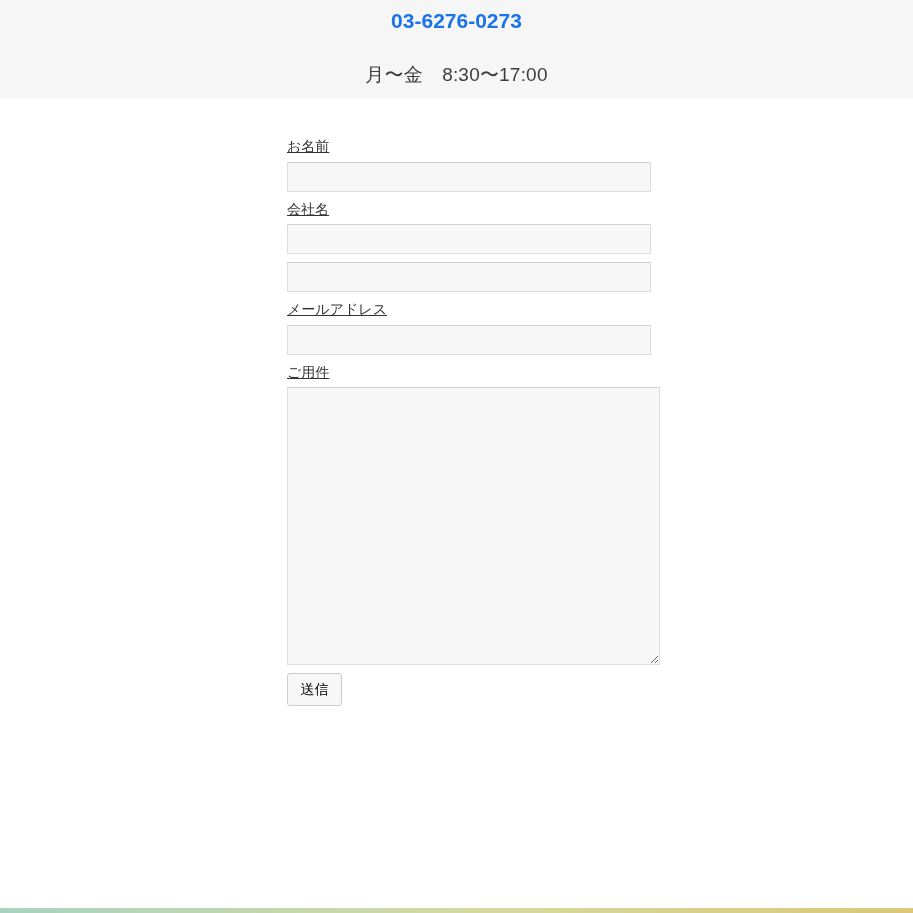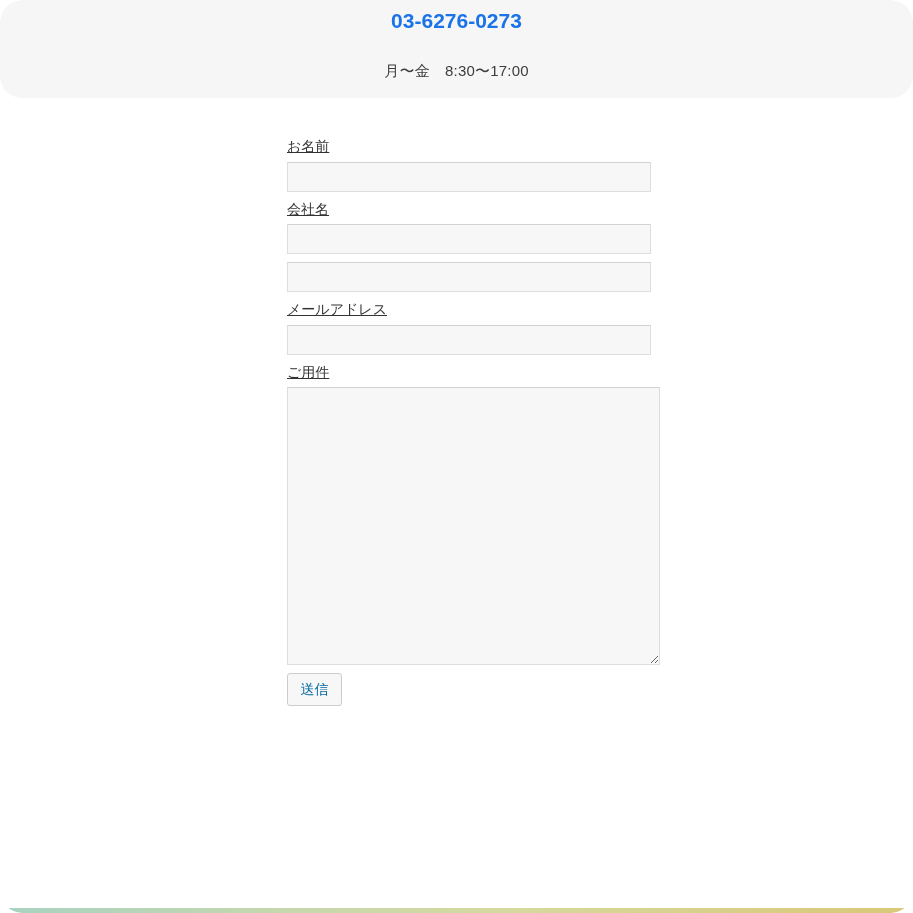--- a/index.html
+++ b/index.html
@@ -1,15 +1,15 @@
 <!DOCTYPE html>
 <html><head>
 <meta charset="utf-8">
 <style>
-  * { margin: 0; padding: 0; border-radius: 22px; }
+  * { margin: 0; padding: 0; }
   html, body { background: #ffffff; }
   body {
     font-family: "Liberation Sans", "DejaVu Sans", sans-serif;
     color: #333333;
   }
   .page {
     position: relative;
     width: 913px;
     height: 913px;
     background: #ffffff;
@@ -27,21 +27,21 @@
   .phone {
     display: inline-block;
     font-size: 21px;
     font-weight: bold;
     line-height: 1.15;
     color: #1a73e8;
     text-decoration: none;
   }
   .hours {
     margin-top: 29px;
-    font-size: 15px;
+    font-size: 19px;
     color: #3d3d3d;
     letter-spacing: 0.2px;
   }
   
   .form-area {
     margin-left: 287px;
     width: 373px;
     padding-top: 39px;
   }
   .field { margin-bottom: 8px; text-decoration: underline; }
@@ -83,21 +83,21 @@
   }
   .submit {
     box-sizing: border-box;
     width: 55px;
     height: 33px;
     background: #f7f7f7;
     border: 1px solid #cccccc;
     border-radius: 3px;
     font-size: 14px;
     font-family: inherit;
-    color: #0369a1;
+    color: #000000;
     cursor: pointer;
   }
   
   .footer-line {
     position: absolute;
     left: 0;
     bottom: 0;
     width: 100%;
     height: 5px;
     background: linear-gradient(to right, #a9d2c1 0%, #c4d7ae 30%, #d6d99f 55%, #d9c878 100%);

